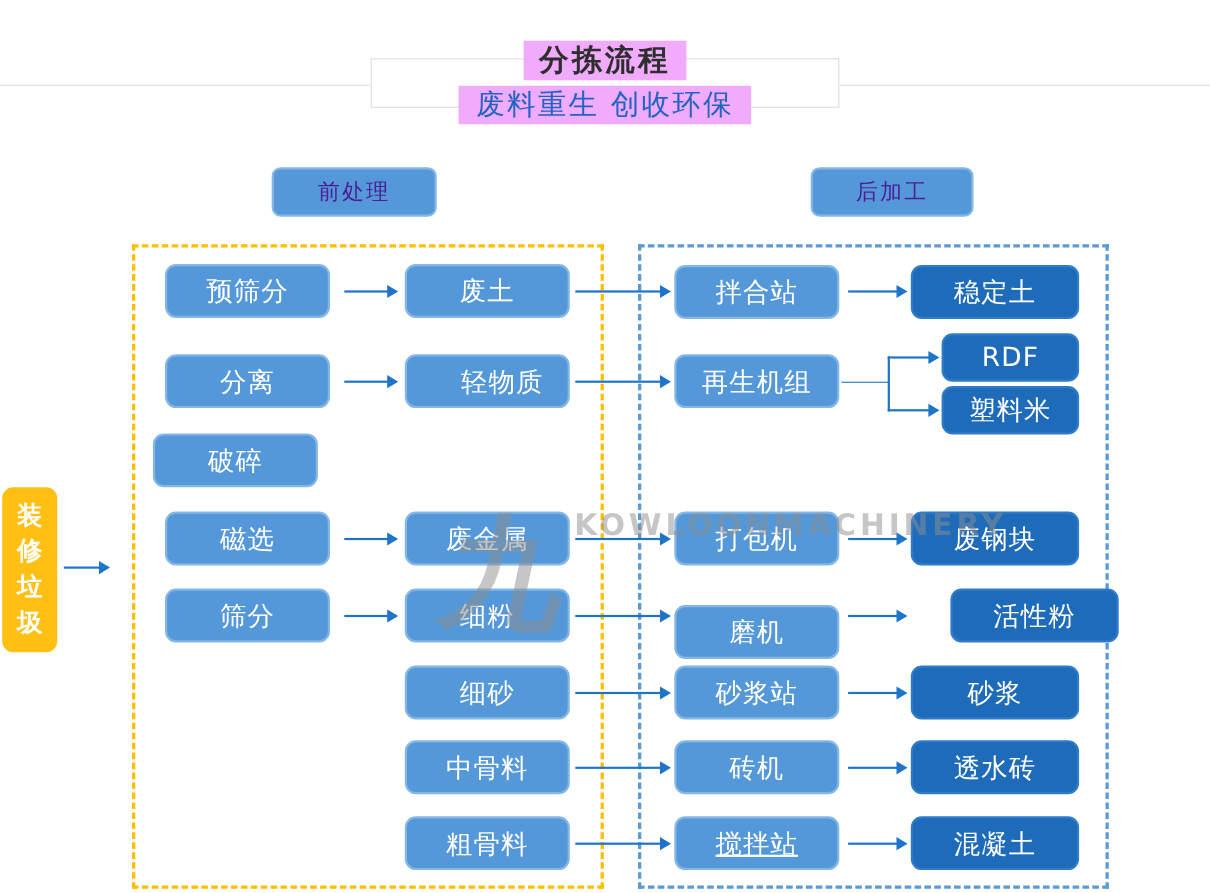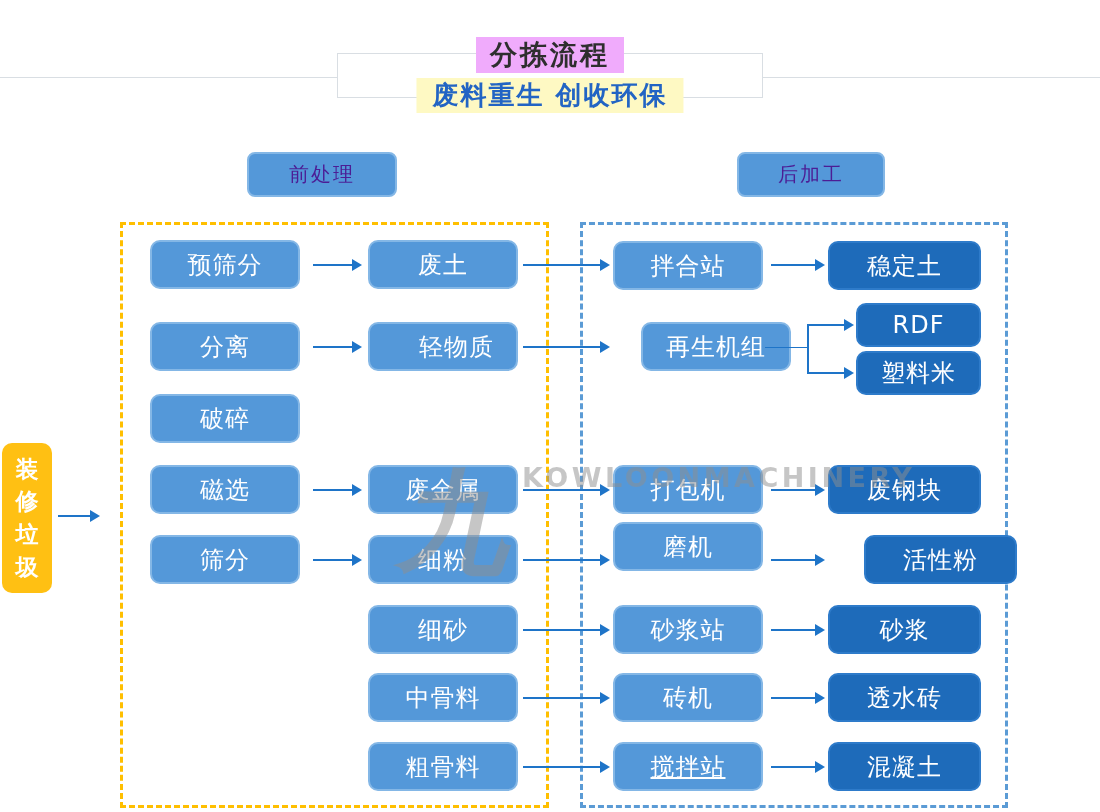--- a/index.html
+++ b/index.html
@@ -21,22 +21,22 @@
     position:absolute;left:337px;top:53px;width:426px;height:45px;
     background:#fff;border:1px solid var(--line-gray);
   }
   .page-title{
     position:absolute;left:50%;top:-17px;transform:translateX(-50%);
     background:#f0abfc;padding:0 14px;white-space:nowrap;
     font-size:27px;font-weight:bold;color:var(--title-dark);letter-spacing:3px;
   }
   .page-subtitle{
     position:absolute;left:50%;bottom:-16px;transform:translateX(-50%);
-    background:#fef9c3;padding:0 16px;white-space:nowrap;
-    font-size:26px;color:var(--subtitle-blue);letter-spacing:2px;font-weight:bold;
+    background:#f0abfc;padding:0 16px;white-space:nowrap;
+    font-size:26px;color:var(--subtitle-blue);letter-spacing:2px;
   }
 
   
   .section-label{
     position:absolute;height:45px;border-radius:8px;
     background:var(--light-fill);border:2px solid var(--light-border);
     color:#4c1d95;font-size:20px;letter-spacing:2px;
     display:flex;align-items:center;justify-content:center;
   }
 
@@ -99,36 +99,36 @@
 <div class="group" style="left:120px;width:429px;"></div>
 <div class="group blue" style="left:580px;width:428px;"></div>
 
 <div class="source">
   <div class="source-inner">装修垃圾</div>
 </div>
 <div class="arrow" style="left:58px;top:515px;width:40px;"></div>
 
 <div class="node" style="left:150px;top:240px;">预筛分</div>
 <div class="node" style="left:150px;top:322px;">分离</div>
-<div class="node" style="left:150px;top:394px;">破碎</div>
+<div class="node" style="left:139px;top:394px;">破碎</div>
 <div class="node" style="left:150px;top:465px;">磁选</div>
 <div class="node" style="left:150px;top:535px;">筛分</div>
 
 <div class="node" style="left:368px;top:240px;">废土</div>
 <div class="node" style="left:368px;top:322px;padding-left:27px;">轻物质</div>
 <div class="node" style="left:368px;top:465px;">废金属</div>
 <div class="node" style="left:368px;top:535px;">细粉</div>
 <div class="node" style="left:368px;top:605px;">细砂</div>
 <div class="node" style="left:368px;top:673px;">中骨料</div>
 <div class="node" style="left:368px;top:742px;">粗骨料</div>
 
 <div class="node" style="left:613px;top:241px;">拌合站</div>
-<div class="node" style="left:613px;top:322px;margin-left:28px;">再生机组</div>
+<div class="node" style="left:613px;top:322px;">再生机组</div>
 <div class="node" style="left:613px;top:465px;">打包机</div>
-<div class="node" style="left:613px;top:522px;">磨机</div>
+<div class="node" style="left:613px;top:550px;">磨机</div>
 <div class="node" style="left:613px;top:605px;">砂浆站</div>
 <div class="node" style="left:613px;top:673px;">砖机</div>
 <div class="node" style="left:613px;top:742px;text-decoration:underline;">搅拌站</div>
 
 <div class="node dark" style="left:828px;top:241px;">稳定土</div>
 <div class="node dark small" style="left:856px;top:303px;">RDF</div>
 <div class="node dark small" style="left:856px;top:351px;">塑料米</div>
 <div class="node dark" style="left:828px;top:465px;">废钢块</div>
 <div class="node dark" style="left:828px;top:535px;margin-left:36px;">活性粉</div>
 <div class="node dark" style="left:828px;top:605px;">砂浆</div>

